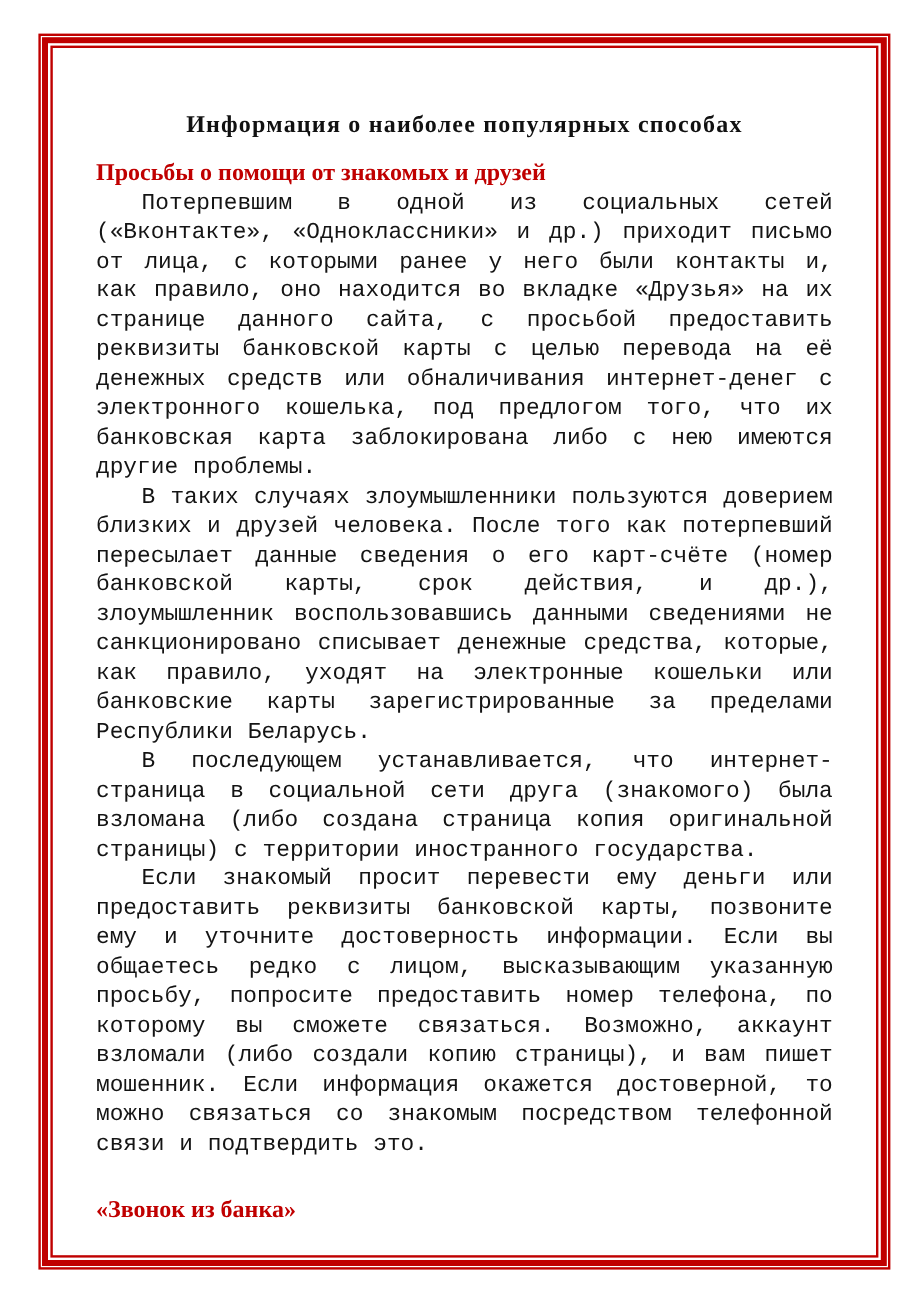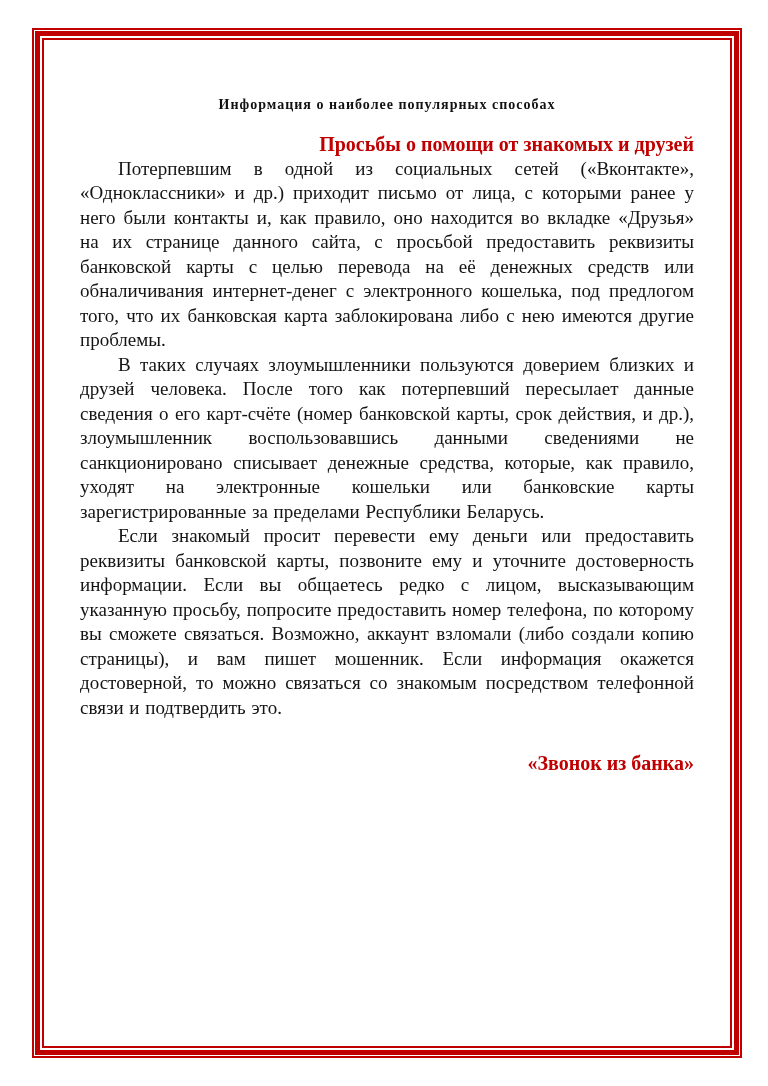--- a/index.html
+++ b/index.html
@@ -36,45 +36,46 @@
     border: 2px solid #C00000;
     height: 100%;
     box-sizing: border-box;
     overflow: hidden;
   }
   .content {
     padding: 46px 36px 0 36px;
   }
   .doc-title {
     margin: 0;
-    font-size: 14px;
+    font-size: 20px;
     line-height: 37px;
     font-weight: bold;
     text-align: center;
     color: #111111;
     letter-spacing: 1px;
   }
   .section-heading {
     margin: 9px 0 0 0;
     font-size: 20px;
     line-height: 24.5px;
     font-weight: bold;
-    text-align: right;
+    text-align: left;
     color: #C00000;
   }
   .section-heading.spaced {
     margin-top: 31px;
   }
   .content p {
     margin: 0;
     font-size: 19px;
     line-height: 24.5px;
     text-align: justify;
     text-indent: 38px;
     word-spacing: 1px;
+    font-family: Liberation Mono, monospace;
   }
   .content p.force-last {
     text-align-last: justify;
   }
 </style>
 </head>
 <body>
 
 <div class="frame-outer">
   <div class="frame-mid">
@@ -84,20 +85,21 @@
         <h1 class="doc-title">
           <div>Информация о наиболее популярных способах</div>
         </h1>
 
         <h2 class="section-heading">Просьбы о помощи от знакомых и друзей</h2>
 
         <p>Потерпевшим в одной из социальных сетей («Вконтакте», «Одноклассники» и др.) приходит письмо от лица, с которыми ранее у него были контакты и, как правило, оно находится во вкладке «Друзья» на их странице данного сайта, с просьбой предоставить реквизиты банковской карты с целью перевода на её денежных средств или обналичивания интернет-денег с электронного кошелька, под предлогом того, что их банковская карта заблокирована либо с нею имеются другие проблемы.</p>
 
         <p>В таких случаях злоумышленники пользуются доверием близких и друзей человека. После того как потерпевший пересылает данные сведения о его карт-счёте (номер банковской карты, срок действия, и др.), злоумышленник воспользовавшись данными сведениями не санкционировано списывает денежные средства, которые, как правило, уходят на электронные кошельки или банковские карты зарегистрированные за пределами Республики Беларусь.</p>
 
+        <p>В последующем устанавливается, что интернет-страница в социальной сети друга (знакомого) была взломана (либо создана страница копия оригинальной страницы) с территории иностранного государства.</p>
 
         <p>Если знакомый просит перевести ему деньги или предоставить реквизиты банковской карты, позвоните ему и уточните достоверность информации. Если вы общаетесь редко с лицом, высказывающим указанную просьбу, попросите предоставить номер телефона, по которому вы сможете связаться. Возможно, аккаунт взломали (либо создали копию страницы), и вам пишет мошенник. Если информация окажется достоверной, то можно связаться со знакомым посредством телефонной связи и подтвердить это.</p>
 
         <h2 class="section-heading spaced">«Звонок из банка»</h2>
 
 
       </div>
     </div>
   </div>
 </div>

